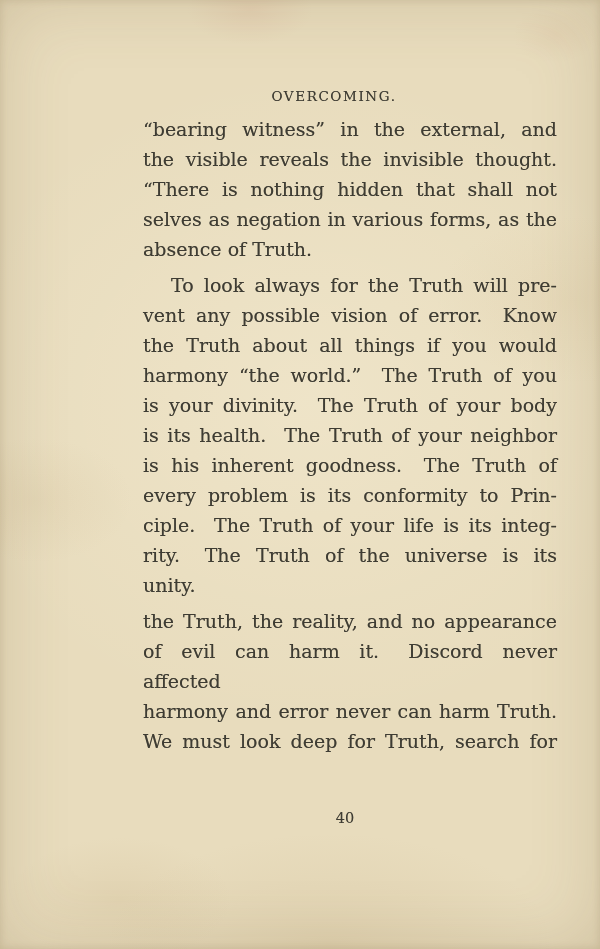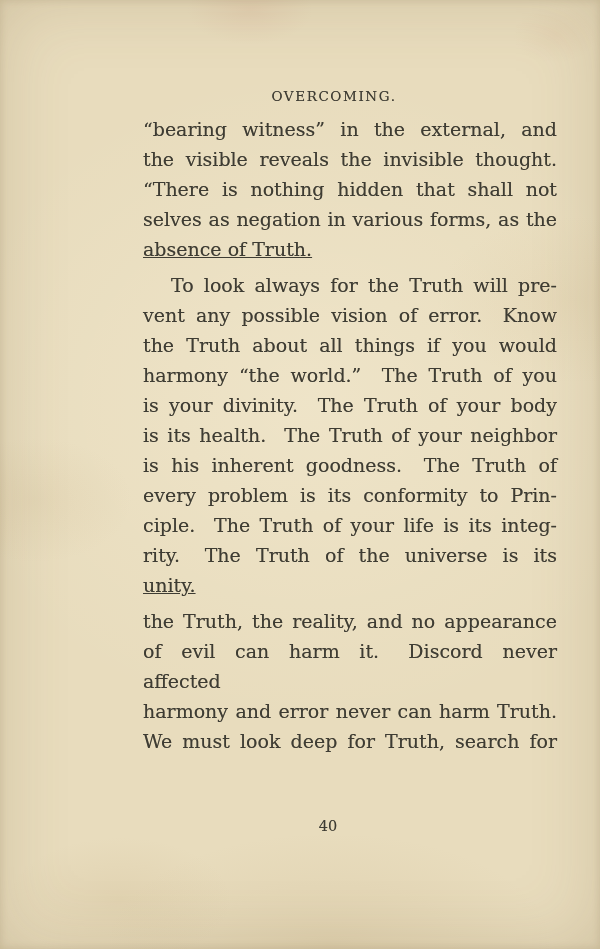--- a/index.html
+++ b/index.html
@@ -48,31 +48,30 @@
     width: 414px;
     font-size: 19px;
     line-height: 30px;
     text-shadow: 0 0 0.5px rgba(62,60,51,0.5);
   }
   .para + .para { margin-top: 6px; }
   .line {
     text-align: justify;
     text-align-last: justify;
   }
-  .line.endline { text-align-last: left; text-decoration: underline; }
+  .line.endline { text-align-last: left; }
   .line.indent { text-indent: 28px; }
   .folio {
     position: absolute;
     top: 810px;
-    left: 121px;
+    left: 138px;
     width: 414px;
     text-align: center;
     font-size: 14.5px;
     text-shadow: 0 0 0.5px rgba(62,60,51,0.5);
-    margin-top: 8px;
   }
 </style>
 </head>
 <body>
 
 <div class="page">
   <div class="running-head">OVERCOMING.</div>
 
   <div class="text-block">
       <div class="para">

